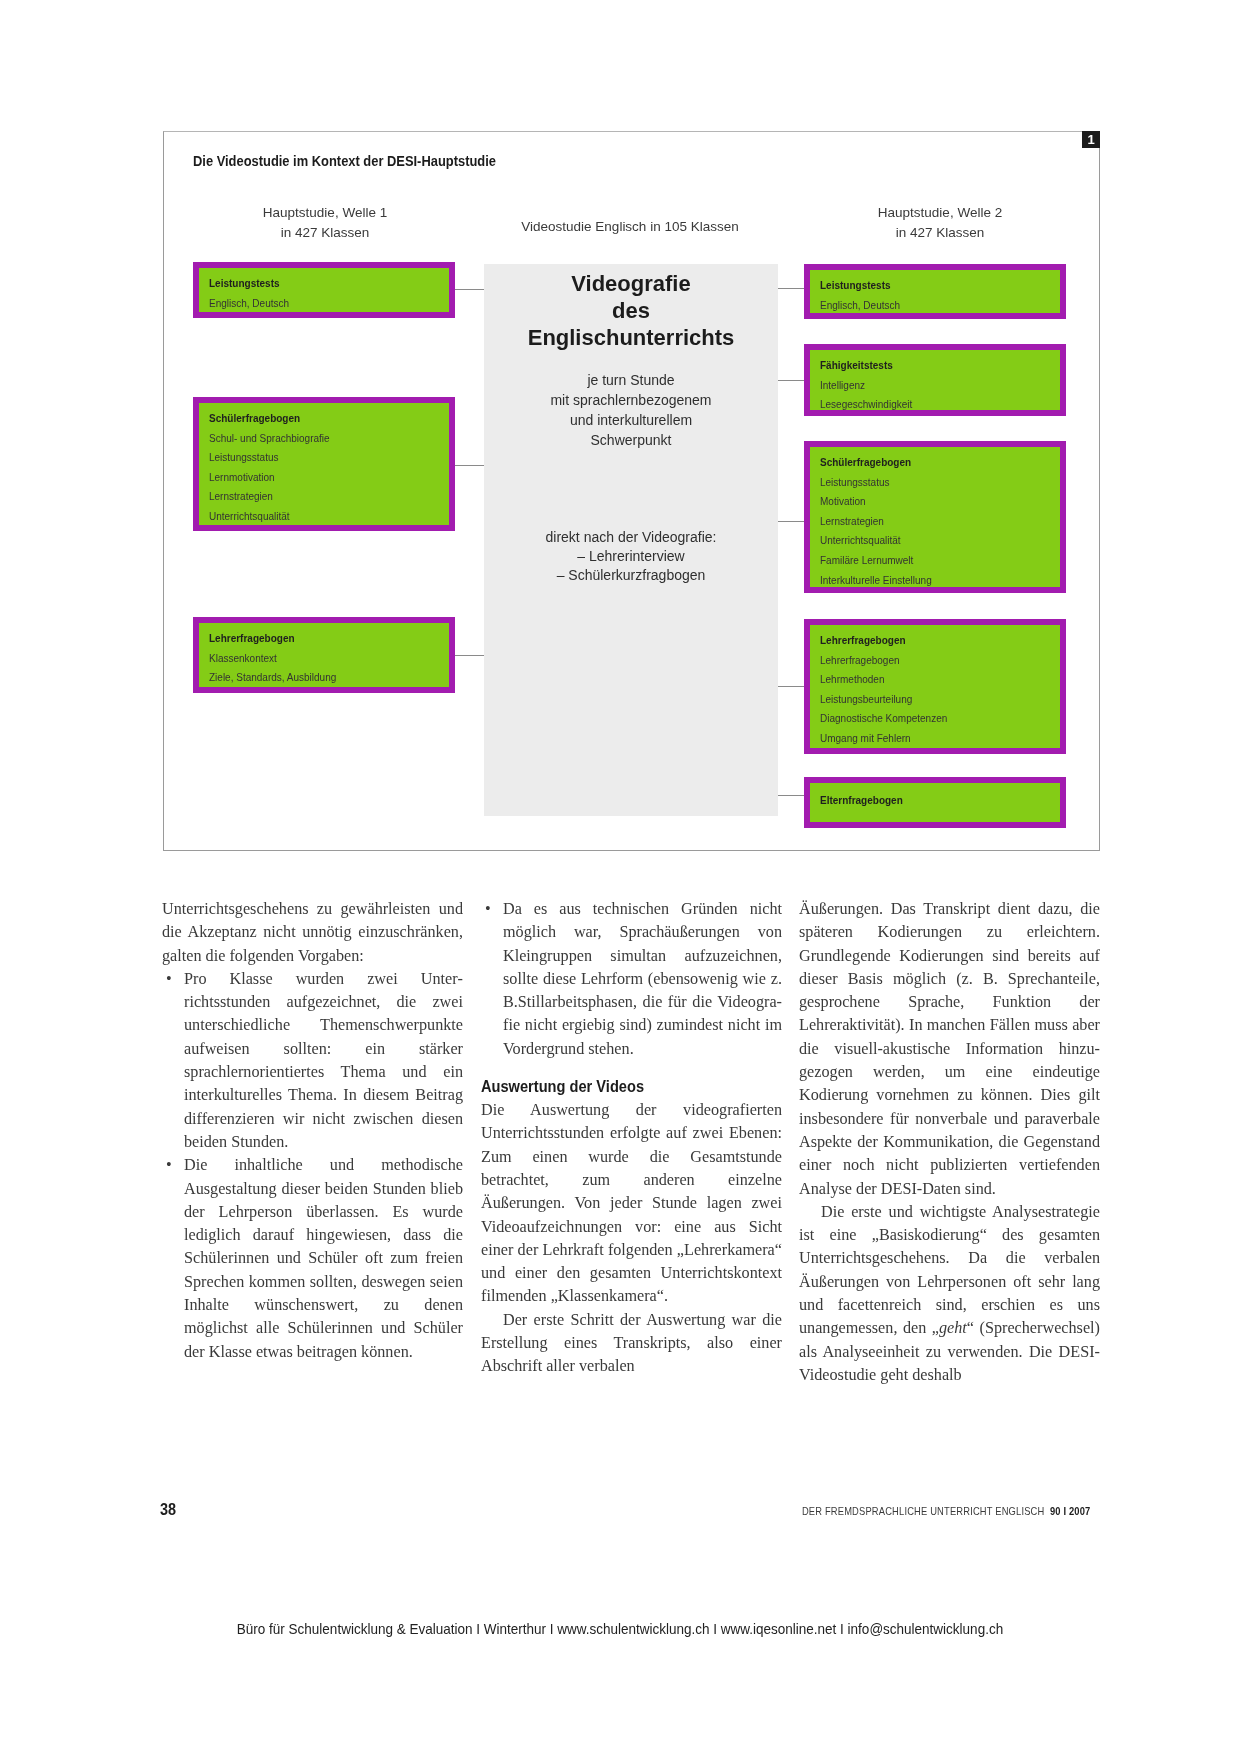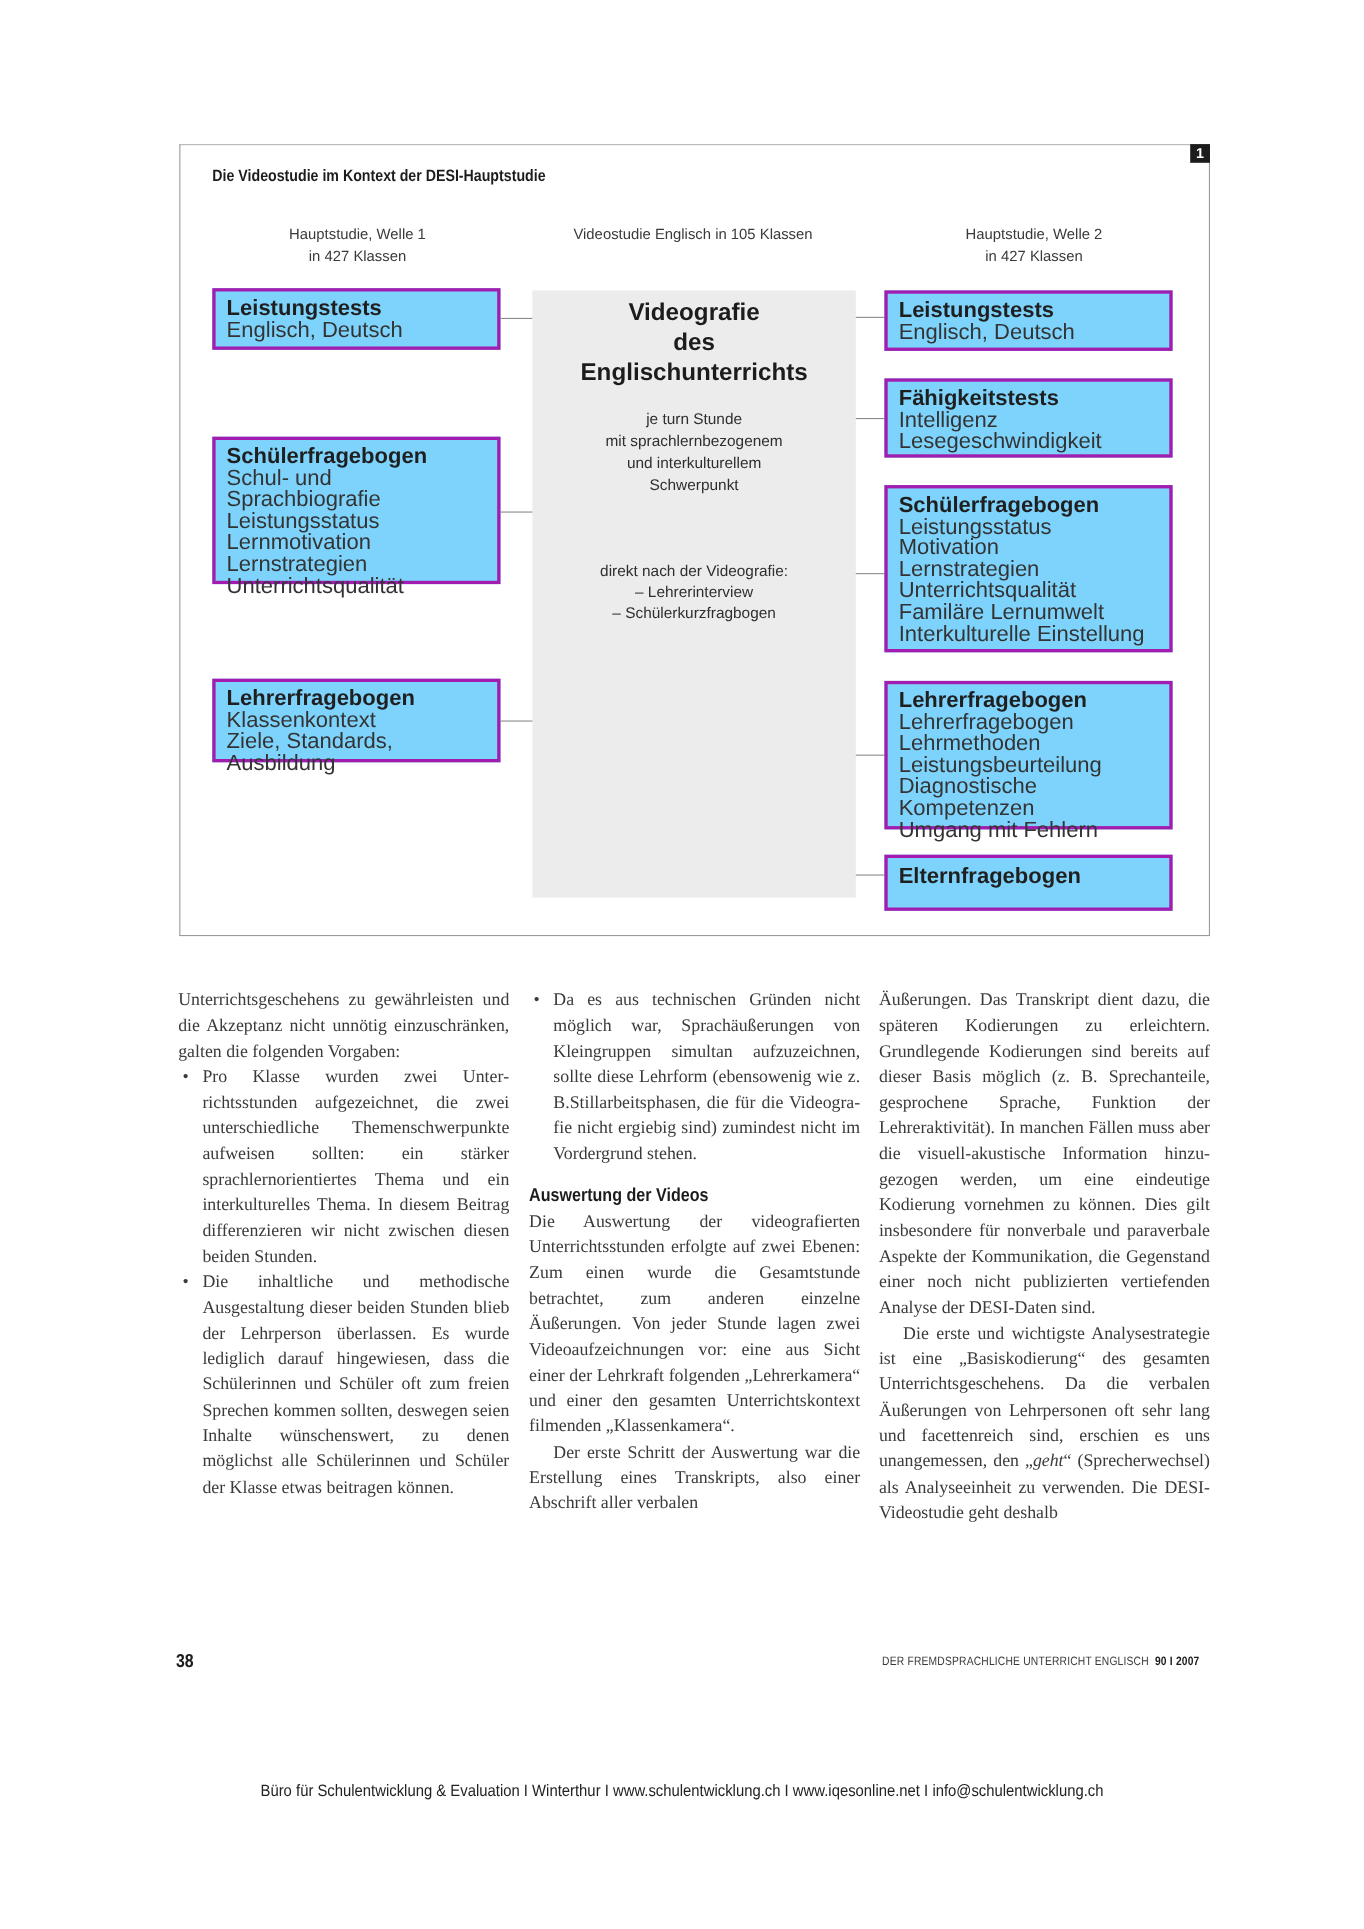--- a/index.html
+++ b/index.html
@@ -6,31 +6,31 @@
   body { width: 1240px; height: 1754px; position: relative; overflow: hidden; color: #2a2a2a; }
   .abs { position: absolute; }
 
   
   #figure { left: 163px; top: 131px; width: 937px; height: 720px; border-left: 1px solid #9a9a9a; border-bottom: 1px solid #9a9a9a; border-top: 1px solid #b5b5b5; border-right: 1px solid #9a9a9a; box-sizing: border-box; }
   #fig-badge { left: 1082px; top: 131px; width: 18px; height: 17px; background: #1c1c1c; color: #fff; font-family: "Liberation Sans", sans-serif; font-weight: bold; font-size: 13px; text-align: center; line-height: 17px; }
   #fig-title { left: 193px; top: 152px; font-family: "Liberation Sans", sans-serif; font-weight: bold; font-size: 15px; color: #1c1c1c; transform: scaleX(0.86); transform-origin: left top; }
 
   .colhead { font-family: "Liberation Sans", sans-serif; font-size: 13.5px; color: #3a3a3a; text-align: center; line-height: 20px; }
   #ch-left { left: 225px; top: 203px; width: 200px; }
-  #ch-mid { left: 480px; top: 203px; width: 300px; }
+  #ch-mid { left: 480px; top: 217px; width: 300px; }
   #ch-right { left: 835px; top: 203px; width: 210px; }
 
   
   #center-panel { left: 484px; top: 264px; width: 294px; height: 552px; background: #ececec; }
   #center-title { left: 484px; top: 270px; width: 294px; text-align: center; font-family: "Liberation Sans", sans-serif; font-weight: bold; font-size: 22px; line-height: 27px; color: #1c1c1c; }
   #center-sub { left: 484px; top: 370px; width: 294px; text-align: center; font-family: "Liberation Sans", sans-serif; font-size: 14px; line-height: 20px; color: #2f2f2f; }
-  #center-after { left: 484px; top: 510px; width: 294px; text-align: center; font-family: "Liberation Sans", sans-serif; font-size: 14px; line-height: 19px; color: #2f2f2f; }
+  #center-after { left: 484px; top: 528px; width: 294px; text-align: center; font-family: "Liberation Sans", sans-serif; font-size: 14px; line-height: 19px; color: #2f2f2f; }
 
   
-  .box { position: absolute; border: 3px solid #a21caf; background: #7dd3fc; box-sizing: border-box; padding: 6px 10px 0 10px; font-family: "Liberation Sans", sans-serif; font-size: 20px; line-height: 19.6px; color: #333; }
+  .box { position: absolute; border: 6px solid #a21caf; background: #84cc16; box-sizing: border-box; padding: 6px 10px 0 10px; font-family: "Liberation Sans", sans-serif; font-size: 10px; line-height: 19.6px; color: #333; }
   .box .bt { font-weight: bold; color: #1f1f1f; }
   .conn { position: absolute; height: 1px; background: #8a8a8a; }
 
   
   .col { position: absolute; top: 898px; width: 301px; font-family: "Liberation Serif", serif; font-size: 16.2px; line-height: 23.3px; color: #3a3a3a; text-align: justify; hyphens: manual; }
   .col p { margin: 0; }
   .col ul { margin: 0; padding: 0; list-style: none; }
   .col li { position: relative; padding-left: 22px; }
   .col li::before { content: "\2022"; position: absolute; left: 4px; top: 0; }
   .col .indent { text-indent: 22px; }

